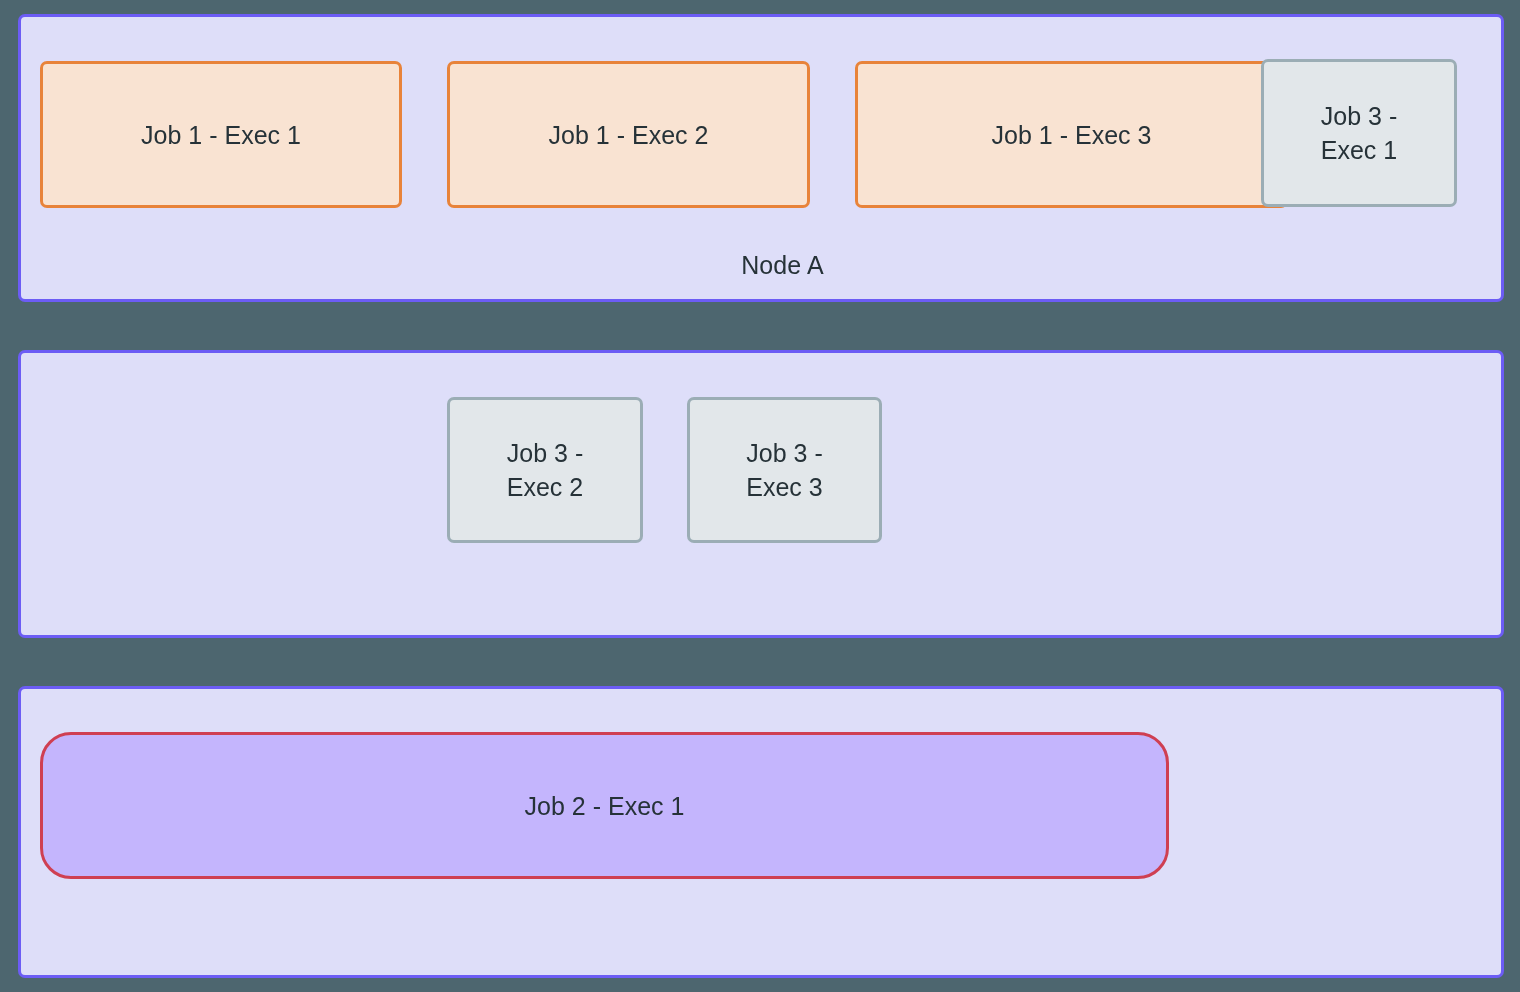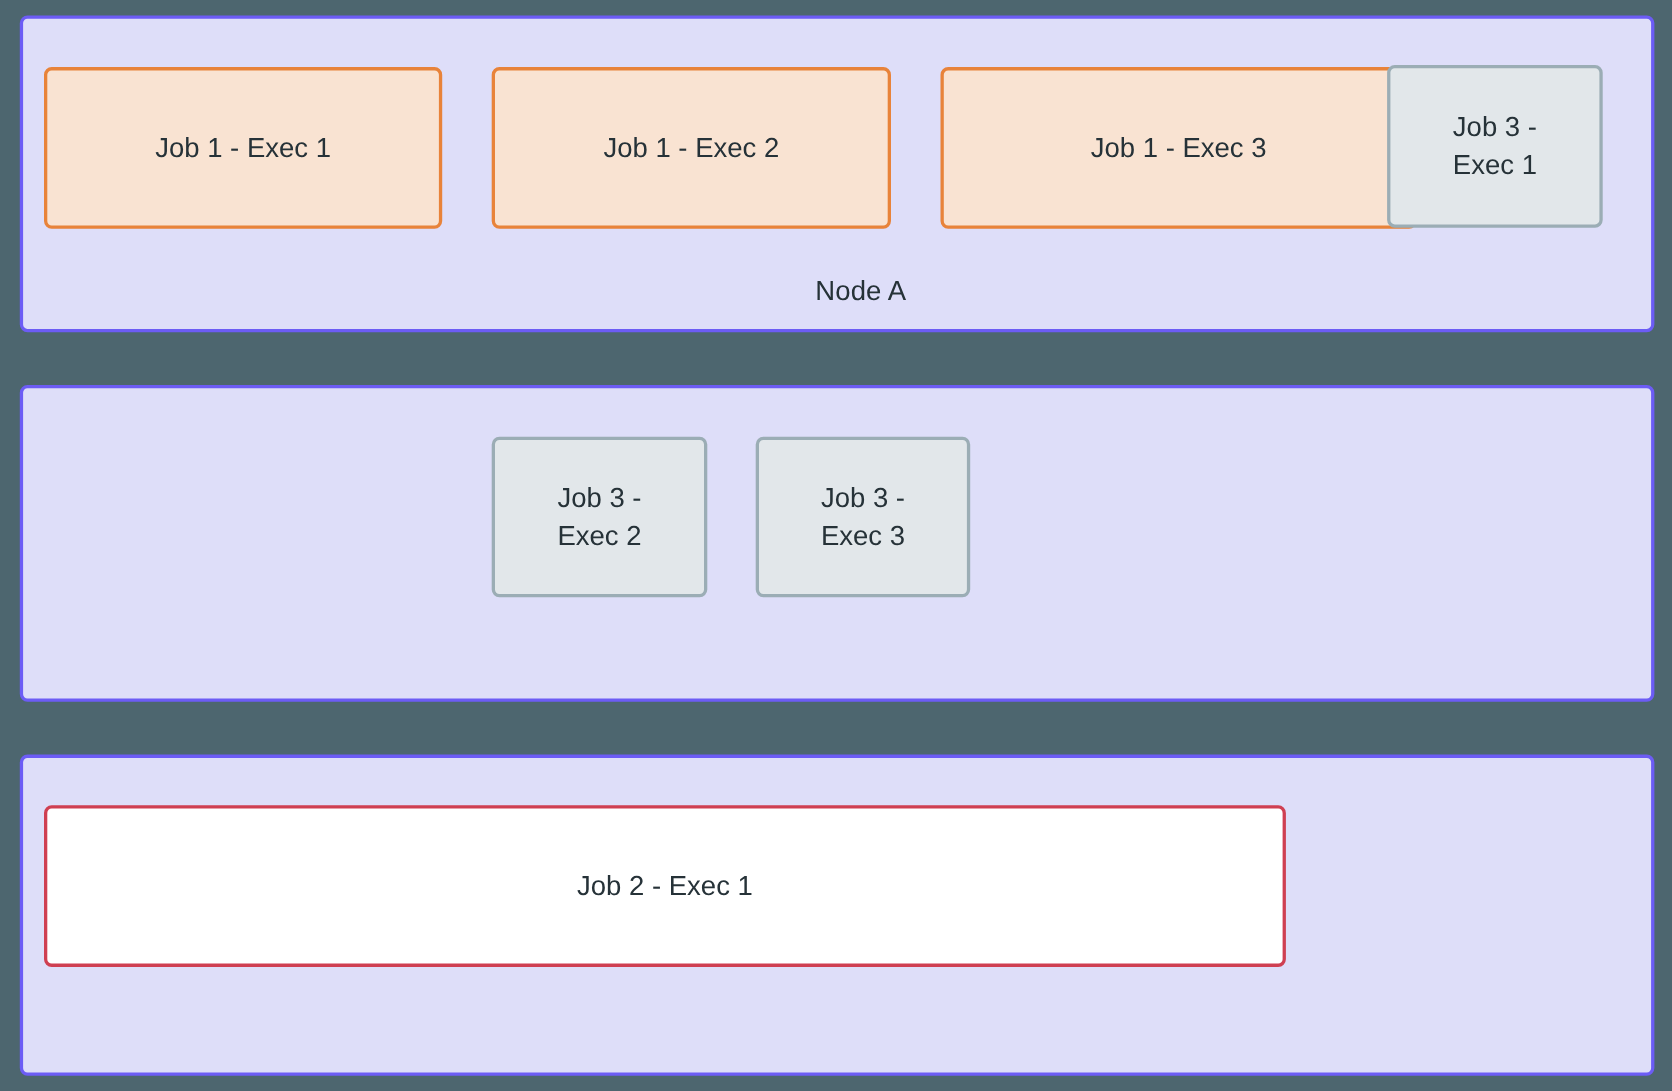--- a/index.html
+++ b/index.html
@@ -63,21 +63,21 @@
     white-space: pre-line;
     padding: 2px 6px;
   }
   .task-box .task-label {
     white-space: pre-line;
     display: block;
   }
 
   .type-orange { background: #f9e3d2; border-color: #e8833a; }
   .type-gray   { background: #e2e7ea; border-color: #9badb5; text-align: right; }
-  .type-red    { background: #ffffff; border-color: #cf3f52; }
+  .type-red    { background: #c4b5fd; border-color: #cf3f52; border-radius: 31px; }
 
   
   #a-job1-exec1 { left: 40px;   top: 61px; width: 362px; height: 147px; }
   #a-job1-exec2 { left: 447px;  top: 61px; width: 363px; height: 147px; }
   #a-job1-exec3 { left: 855px;  top: 61px; width: 433px; height: 147px; }
   #a-job3-exec1 { left: 1261px; top: 59px; width: 196px; height: 148px; }
 
   
   #b-job1-exec4 { left: 40px;  top: 400px; width: 362px; height: 143px; }
   #b-job3-exec2 { left: 447px; top: 397px; width: 196px; height: 146px; }

